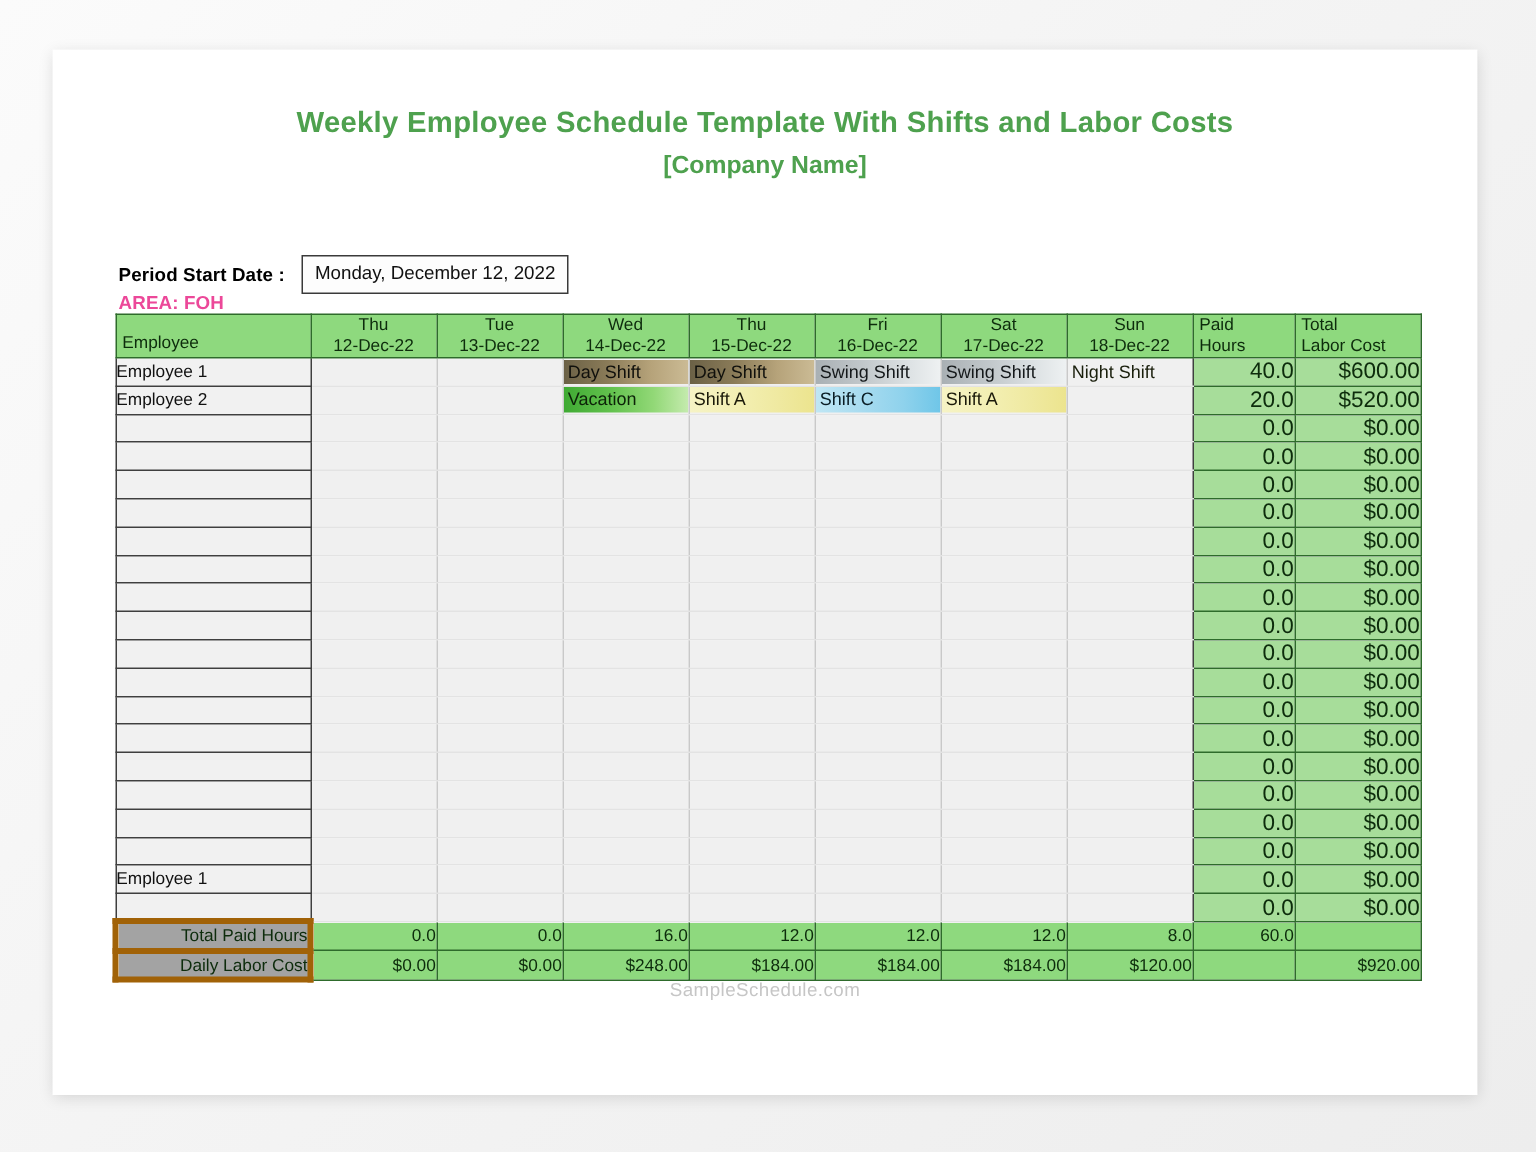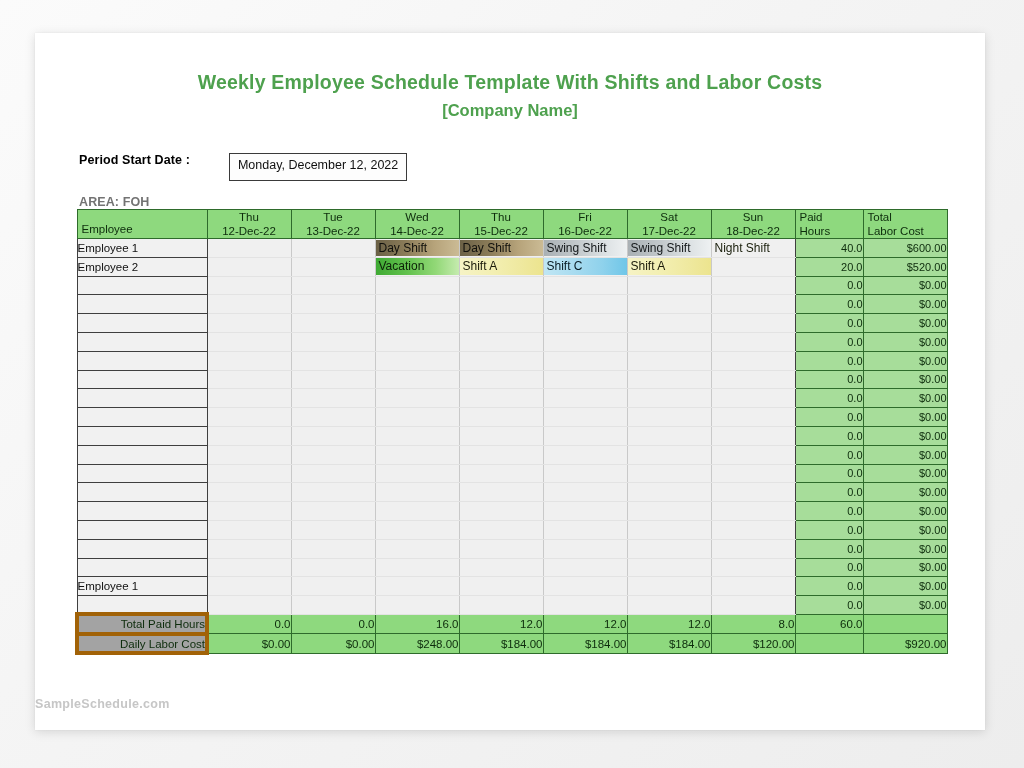--- a/index.html
+++ b/index.html
@@ -45,49 +45,49 @@
     font-size: 16.5px;
     font-weight: bold;
     line-height: 24px;
     margin-top: 3px;
   }
 
   
   #period-row {
     position: absolute;
     left: 44px;
-    top: 120px;
+    top: 136px;
     height: 28px;
     display: flex;
+    align-items: center;
   }
   #period-label {
     font-size: 12.5px;
     font-weight: bold;
     color: #000;
     margin-right: 11px;
     letter-spacing: .1px;
   }
   #period-value {
     border: 1px solid #3a3a3a;
     background: #fdfdfd;
     font-size: 12.5px;
     color: #111;
     padding: 4px 8px 5px 8px;
     min-width: 155px;
     line-height: 15px;
-    margin-left: 28px;
   }
 
   #area-label {
     position: absolute;
     left: 44px;
     top: 162px;
     font-size: 12.5px;
     font-weight: bold;
-    color: #737373;
+    color: #ec4899;
     letter-spacing: .1px;
   }
 
   
   #grid-wrap {
     position: absolute;
     left: 40px;
     top: 176px;
     width: 870px;
   }
@@ -167,21 +167,21 @@
   }
   td.shift.firstday { border-left: 1px solid #3f3f3f; }
   td.shift.lastday  { border-right: 1px solid #3f3f3f; }
 
   td.num {
     background: #a7dd9a;
     border: 1px solid #2e6b2b;
     text-align: right;
     padding-right: 3px;
     vertical-align: middle;
-    font-size: 11px;
+    font-size: 15px;
     color: #0d2c0c;
   }
 
   
   td.tot-label {
     background: #a3a3a3;
     border: 4px solid #a16207;
     font-weight: bold;
     text-align: right;
     padding-right: 5px;
@@ -220,25 +220,25 @@
   .fill-day     { background: linear-gradient(to right, #6b6146 0%, #8a7b58 35%, #b6a37a 70%, #cbbb95 100%); color:#10100c; }
   .fill-swing   { background: linear-gradient(to right, #a9b0b4 0%, #c3c9cc 40%, #dde2e4 75%, #eef1f2 100%); color:#14181a; }
   .fill-night   { background: linear-gradient(to right, #d6e79a 0%, #e2ee b0 40%, #eaf3c4 70%, #f2f7da 100%); color:#1a1f0c; }
   .fill-vacation{ background: linear-gradient(to right, #3faa33 0%, #63c24e 38%, #92d877 72%, #c5ebae 100%); color:#0c2208; }
   .fill-a       { background: linear-gradient(to right, #f6f3c5 0%, #f3efb2 40%, #efe9a0 72%, #ece48e 100%); color:#1b1a0a; }
   .fill-c       { background: linear-gradient(to right, #bfe6f4 0%, #a9dcf0 35%, #8fd2ec 70%, #6fc6e8 100%); color:#0a1c24; }
 
   #footer {
     position: absolute;
     left: 0;
-    top: 664px;
+    top: 620px;
     width: 950px;
-    text-align: left;
+    text-align: center;
     font-size: 12.5px;
-    font-weight: bold;
+    font-weight: normal;
     color: #c6c6c6;
     letter-spacing: .3px;
   }
 </style>
 </head>
 <body>
 
 <div id="stage">
   <div id="sheet">
 

